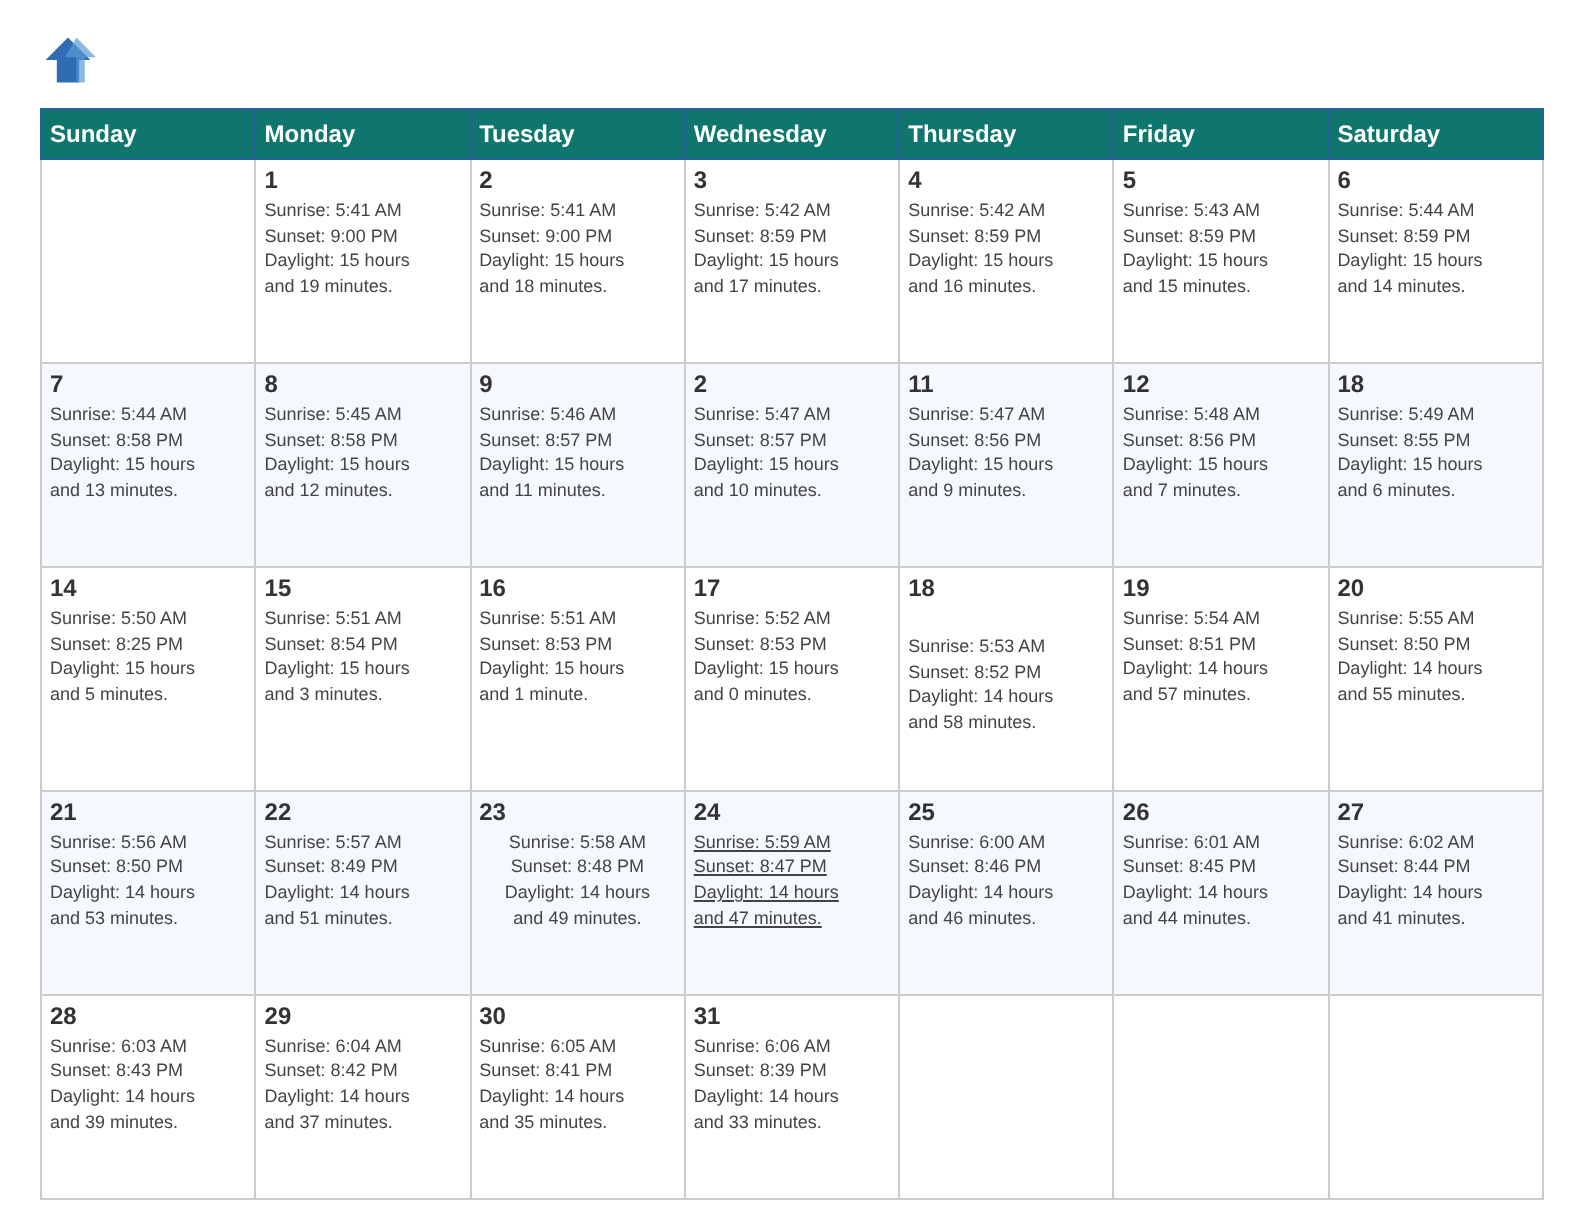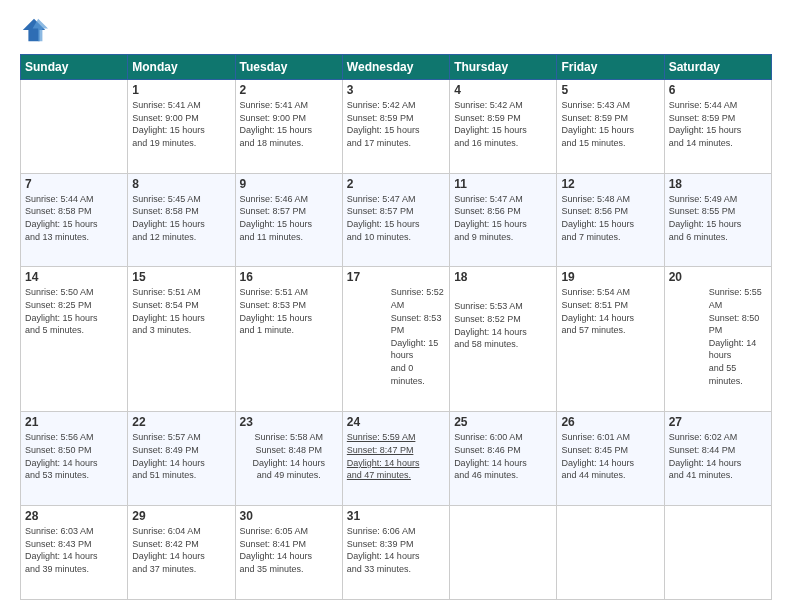--- a/index.html
+++ b/index.html
@@ -256,42 +256,42 @@
           </td>
           <td>
             <span class="day-num">16</span>
             <div class="day-info" style="white-space: pre-line;">Sunrise: 5:51 AM
 Sunset: 8:53 PM
 Daylight: 15 hours
 and 1 minute.</div>
           </td>
           <td>
             <span class="day-num">17</span>
-            <div class="day-info" style="white-space: pre-line; margin-left: 44px;">Sunrise: 5:52 AM
+            <div class="day-info" style="white-space: pre-line;">Sunrise: 5:52 AM
 Sunset: 8:53 PM
 Daylight: 15 hours
 and 0 minutes.</div>
           </td>
           <td>
             <span class="day-num">18</span>
             <div class="day-info" style="white-space: pre-line; margin-top: 16px;">Sunrise: 5:53 AM
 Sunset: 8:52 PM
 Daylight: 14 hours
 and 58 minutes.</div>
           </td>
           <td>
             <span class="day-num">19</span>
             <div class="day-info" style="white-space: pre-line;">Sunrise: 5:54 AM
 Sunset: 8:51 PM
 Daylight: 14 hours
 and 57 minutes.</div>
           </td>
           <td>
             <span class="day-num">20</span>
-            <div class="day-info" style="white-space: pre-line; margin-left: 40px;">Sunrise: 5:55 AM
+            <div class="day-info" style="white-space: pre-line;">Sunrise: 5:55 AM
 Sunset: 8:50 PM
 Daylight: 14 hours
 and 55 minutes.</div>
           </td>
         </tr>
         <tr>
           <td>
             <span class="day-num">21</span>
             <div class="day-info" style="white-space: pre-line;">Sunrise: 5:56 AM
 Sunset: 8:50 PM

